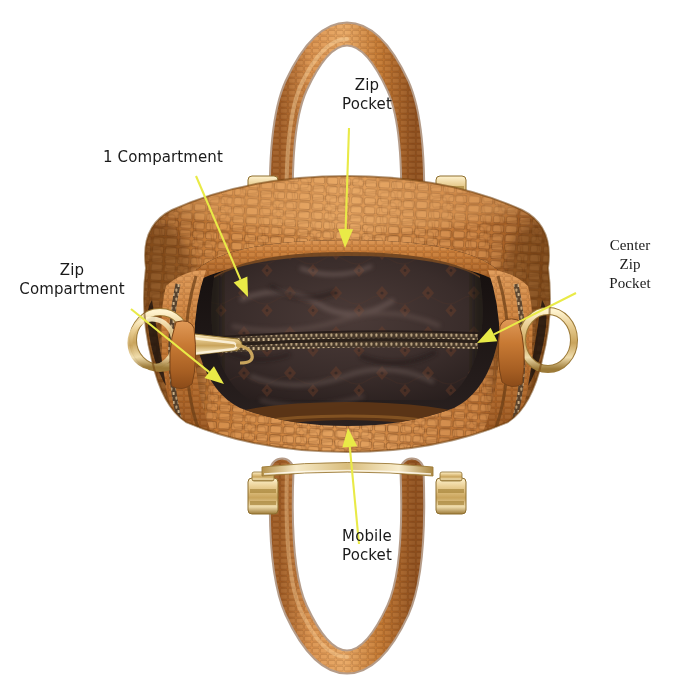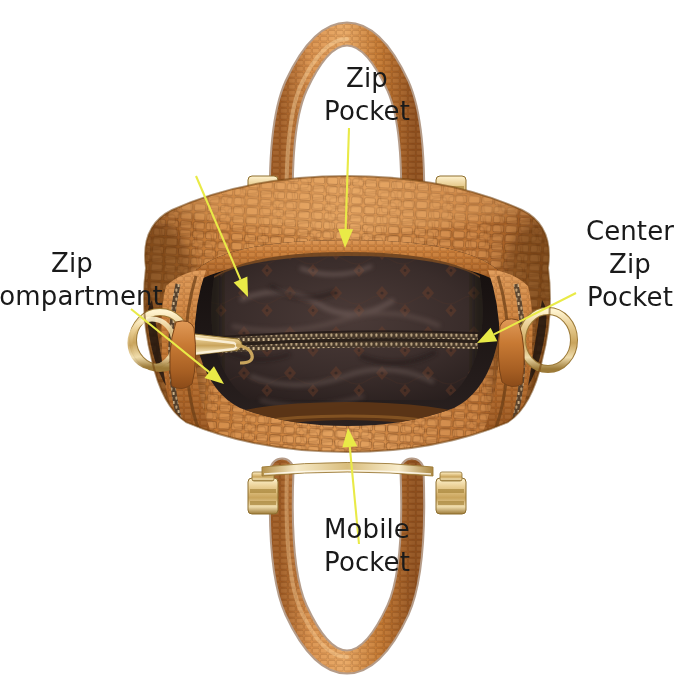--- a/index.html
+++ b/index.html
@@ -1,21 +1,21 @@
 <!DOCTYPE html>
 <html><head>
 <meta charset="utf-8">
 <title>Handbag Interior Annotated</title>
 <style>
   html,body{margin:0;padding:0;background:#fff;}
   body{width:695px;height:695px;overflow:hidden;
        font-family:"DejaVu Sans","Liberation Sans",sans-serif;}
   #stage{position:relative;width:695px;height:695px;background:#ffffff;}
   #photo{position:absolute;inset:0;}
-  .lbl{position:absolute;color:#1a1a1a;font-size:26px;line-height:1.27;
+  .lbl{position:absolute;color:#1a1a1a;font-size:15px;line-height:1.27;
        text-align:center;white-space:pre-line;letter-spacing:.1px;}
 </style>
 </head>
 <body>
 
 <div id="stage">
 
   <svg id="photo" viewBox="0 0 695 695">
     <defs>
 
@@ -298,23 +298,24 @@
         <g>
           <line x1="359" y1="544" x2="349.79367756918964" y2="446.9151452750907" stroke="#e9ea47" stroke-width="2.1"></line>
           <path d="M348 428 L357.2601822830412 446.20711465567376 L342.32717285533806 447.62317589450765 Z" fill="#e9ea47"></path>
         </g>
       </g>
   </svg>
 
   <div class="lbl" style="left:367px;top:95px;transform:translate(-50%,-50%);">Zip
 Pocket</div>
 
+  <div class="lbl" style="left:163px;top:158px;transform:translate(-50%,-50%);">1 Compartment</div>
 
   <div class="lbl" style="left:72px;top:280px;transform:translate(-50%,-50%);">Zip
 Compartment</div>
 
-  <div class="lbl" style="left:630px;top:265px;transform:translate(-50%,-50%);">Center Zip
+  <div class="lbl" style="left:630px;top:265px;transform:translate(-50%,-50%);font-family:Liberation Serif, serif;">Center Zip
 Pocket</div>
 
   <div class="lbl" style="left:367px;top:546px;transform:translate(-50%,-50%);">Mobile
 Pocket</div>
 
 </div>
 
 </body></html>

